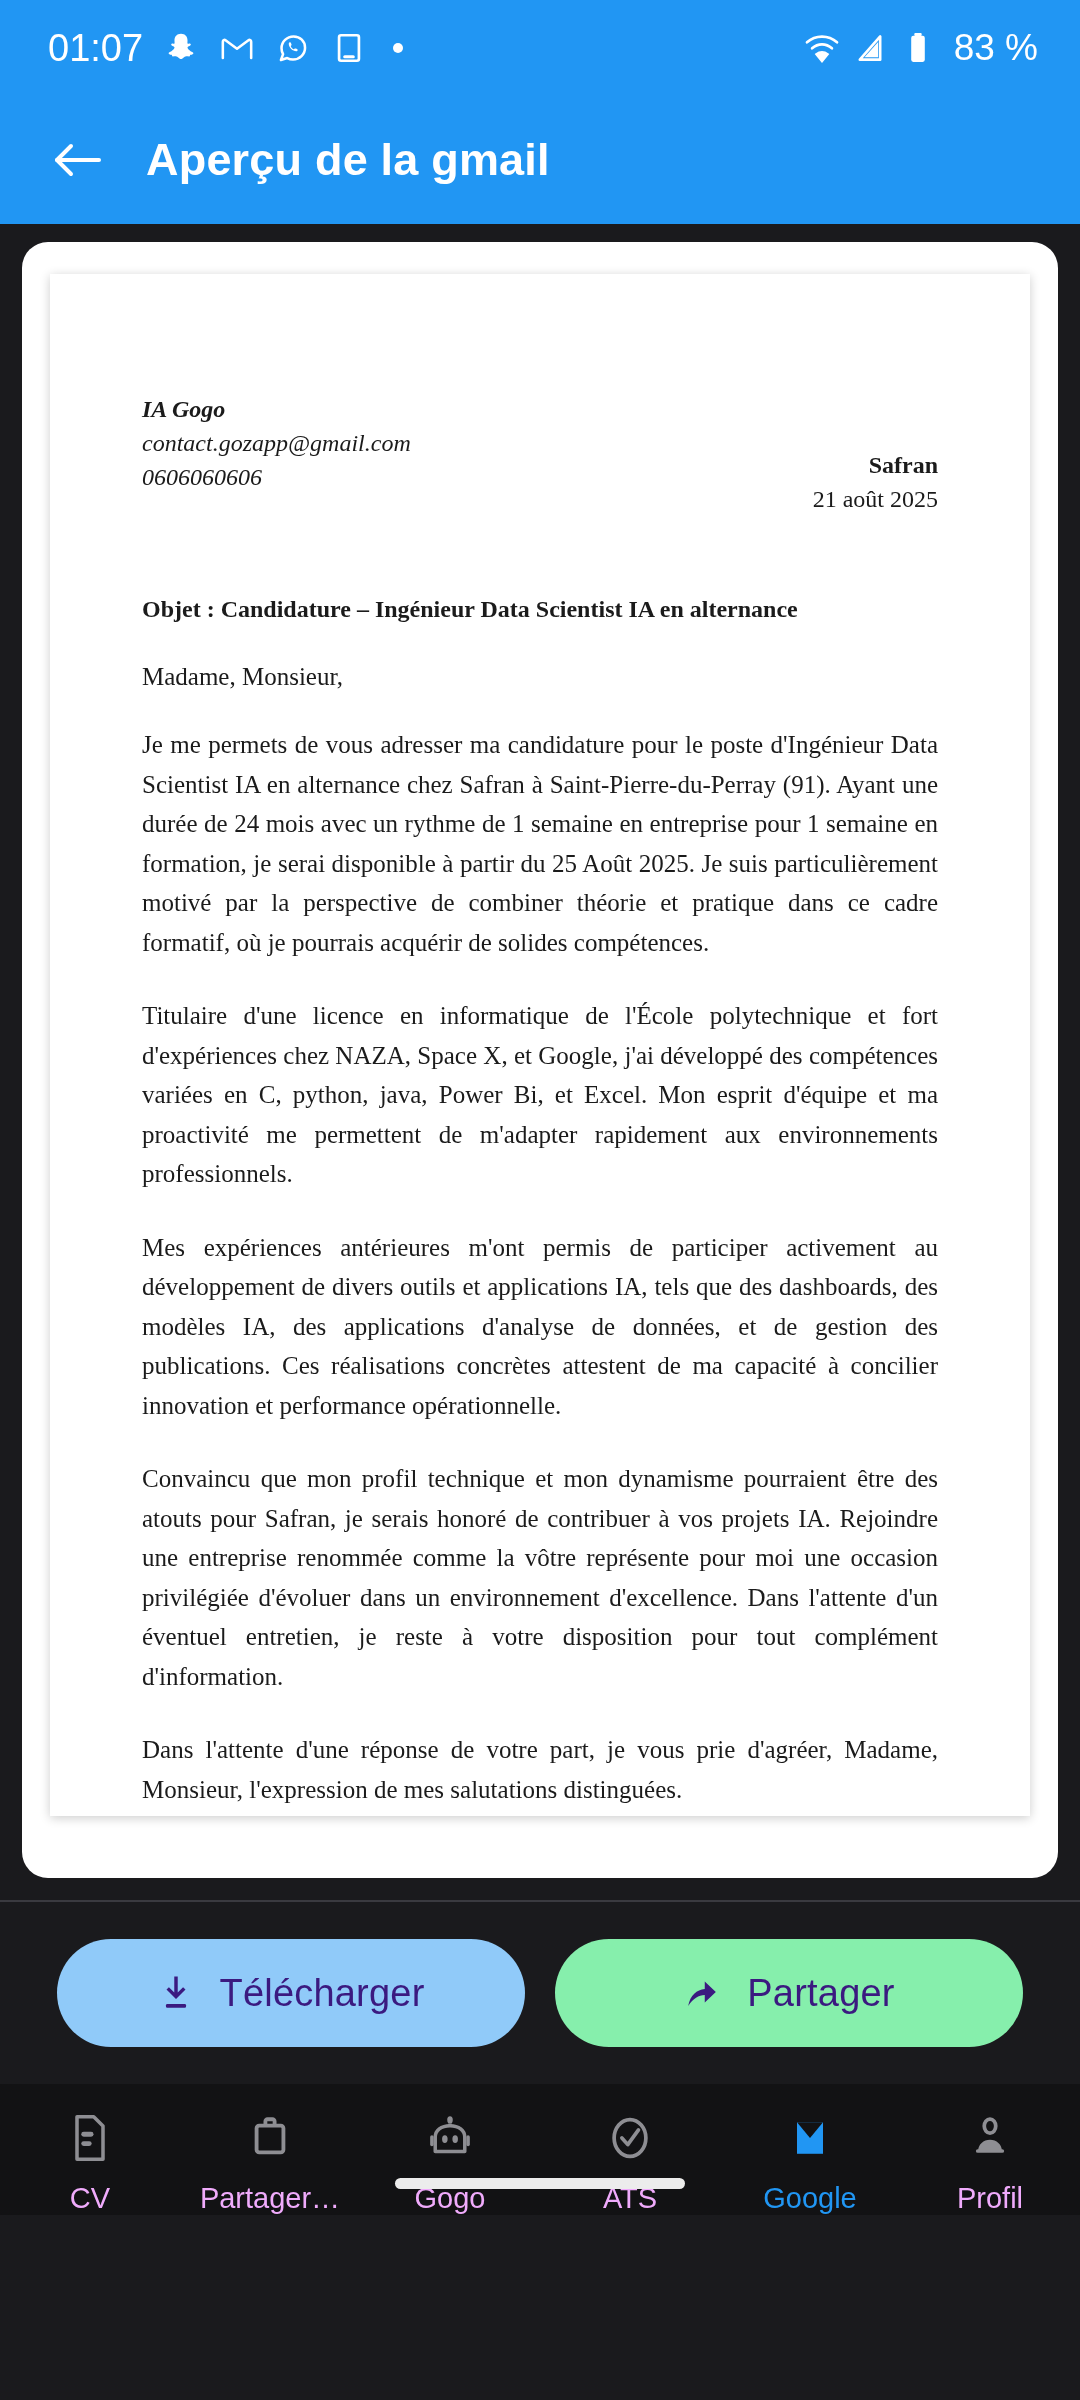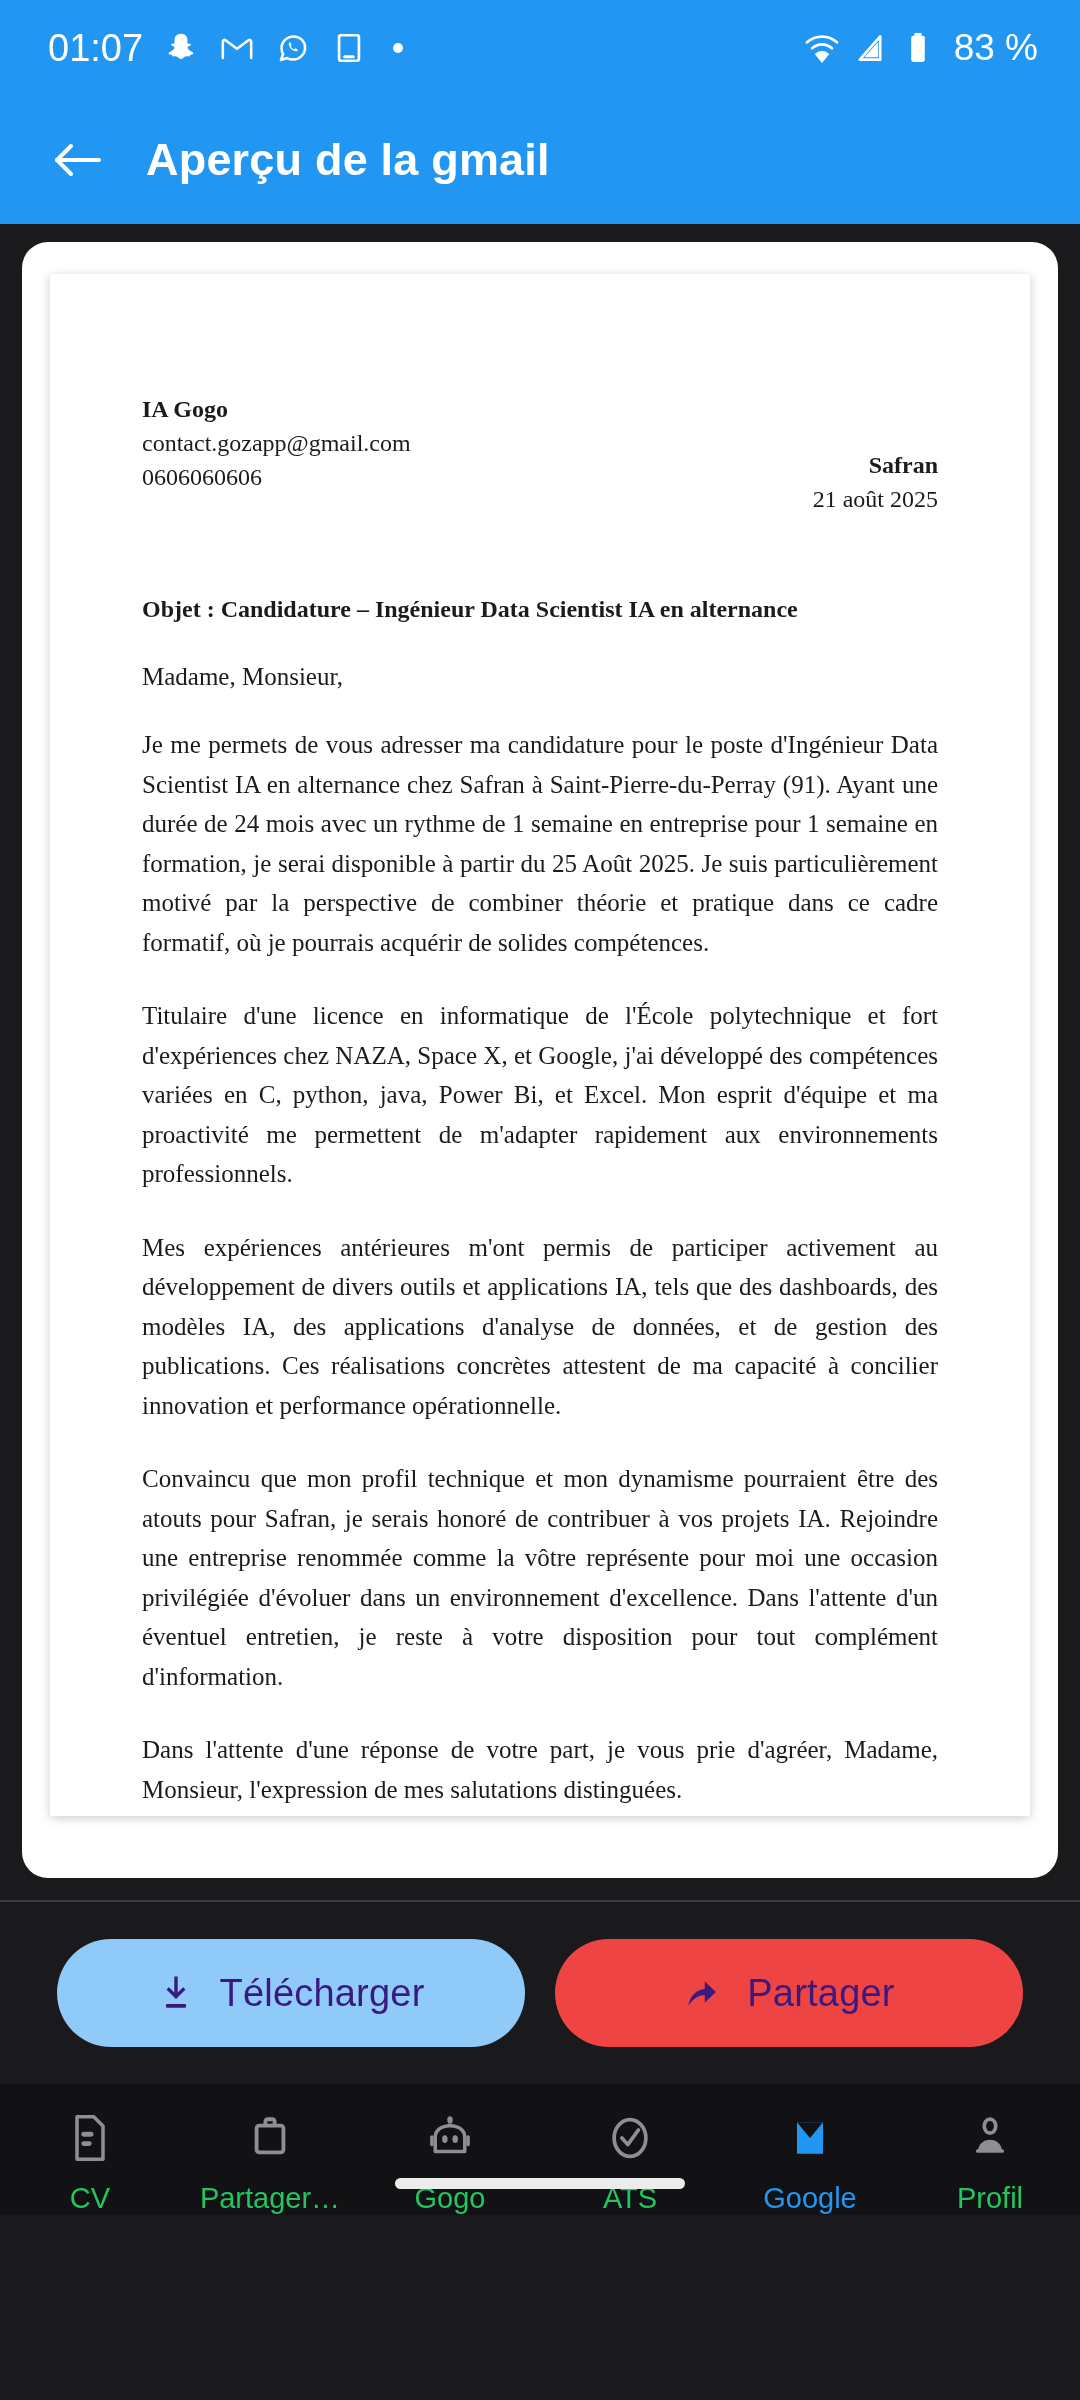--- a/index.html
+++ b/index.html
@@ -111,21 +111,21 @@
     padding: 118px 92px 60px 92px;
     overflow: hidden;
     font-family: "Liberation Serif", serif;
     color: #1b1b1b;
   }
 
   .letter-head {
     position: relative;
     min-height: 130px;
   }
-  .sender { line-height: 1.42; }
+  .sender { line-height: 1.42; font-style: italic; }
   .sender-name {
     font-weight: bold;
     font-size: 24px;
     display: block;
   }
   .sender-line {
     font-size: 24px;
     display: block;
   }
   .recipient {
@@ -189,21 +189,21 @@
     gap: 26px;
     cursor: pointer;
     font-family: "Liberation Sans", sans-serif;
   }
   .action-btn .lbl {
     font-size: 38px;
     color: #3b1a80;
     letter-spacing: 0.2px;
   }
   .btn-download { background: #90caf9; }
-  .btn-share { background: #ef4444; }
+  .btn-share { background: #86efac; }
 
   
   .bottomnav {
     flex: 1 1 auto;
     background: #121214;
     display: flex;
     align-items: flex-start;
     justify-content: space-around;
     padding-top: 26px;
     position: relative;
@@ -217,21 +217,21 @@
     cursor: pointer;
   }
   .nav-ico {
     height: 56px;
     display: flex;
     align-items: center;
     justify-content: center;
   }
   .nav-lbl {
     font-size: 29px;
-    color: #22c55e;
+    color: #f0abfc;
     white-space: nowrap;
   }
   .nav-item.active .nav-lbl { color: #2196f3; }
 
   .home-indicator {
     position: absolute;
     bottom: 26px;
     left: 50%;
     transform: translateX(-50%);
     width: 290px;

